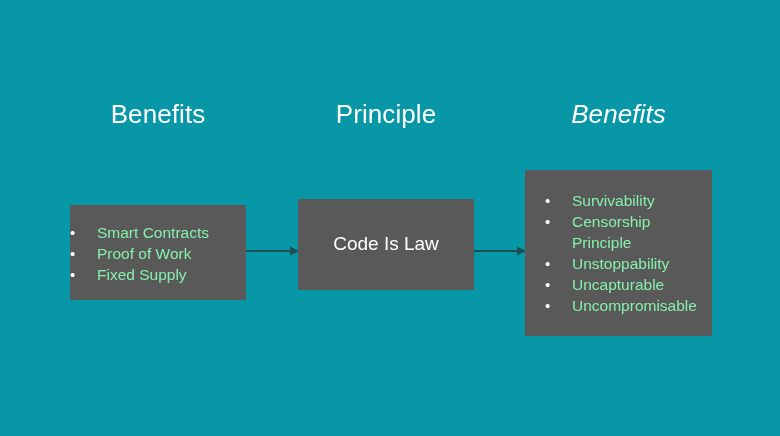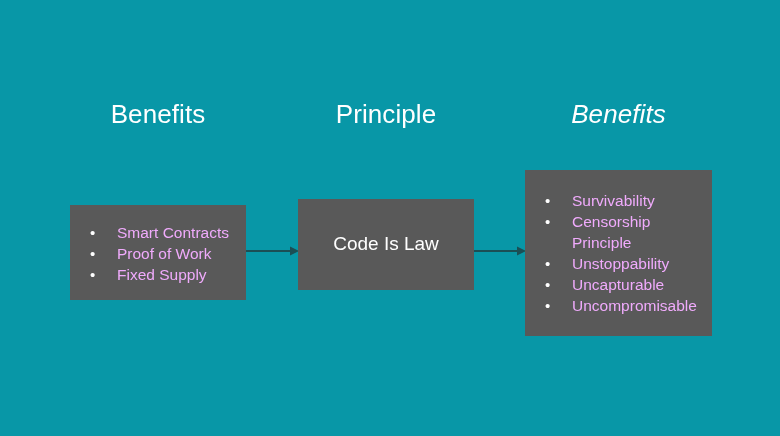--- a/index.html
+++ b/index.html
@@ -64,25 +64,25 @@
     margin: 0;
     padding: 0;
     position: absolute;
     left: 0; right: 0;
     top: 50%;
     transform: translateY(-50%);
   }
   .bullet-item {
     display: flex;
     align-items: flex-start;
-    color: #f0abfc;
+    color: #86efac;
     font-size: 15.5px;
     line-height: 21px;
   }
-  #box-pillars .bullet-item  { padding-left: 20px; }
+  #box-pillars .bullet-item  { }
   #box-benefits .bullet-item { padding-left: 20px; }
   .bullet-dot {
     flex: 0 0 auto;
     width: 27px;
     color: #ffffff;
     font-size: 15px;
     line-height: 21px;
   }
   .bullet-dot::before { content: "\2022"; }
   .bullet-text {

